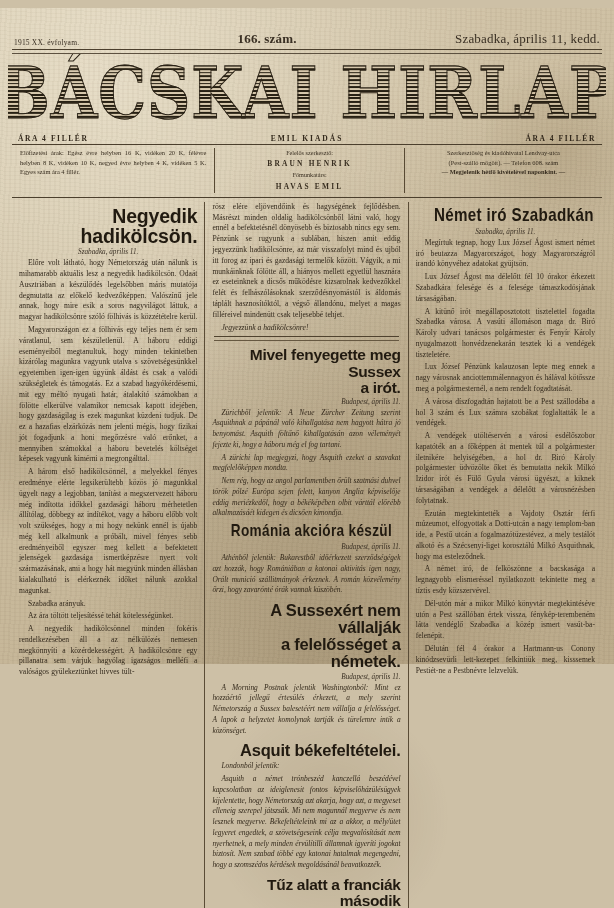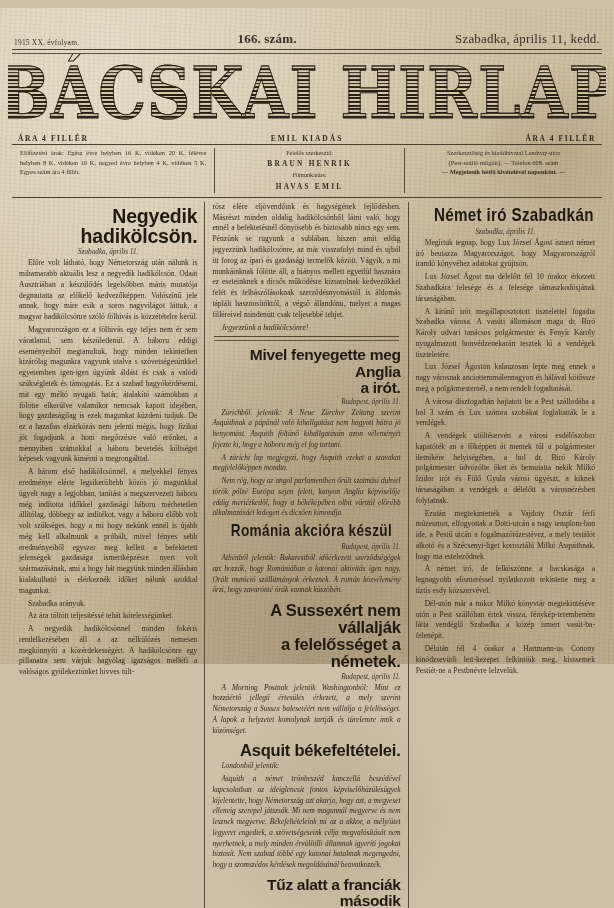--- a/index.html
+++ b/index.html
@@ -187,21 +187,21 @@
         <p class="body">Az ára töltött teljesítéssé tehát kötelességünket.</p>
         <p class="body">A negyedik hadikölcsönnel minden fokéris rendelkezésében áll a az nélkülözés nemesen megkönnyíti a közérdekességért. A hadikölcsönre egy pillanatra sem várjuk hagyólag igazságos melléfi a valóságos gyülekeztünket hivves tült-</p>
       </div>
 
       <div class="col c2">
         <p class="body noind">rösz elére eljövendőink és hagységének fejlődésben. Másrészt minden oldalig hadikölcsönből látni való, hogy ennél a befektetésnél dönyösebb és biztosabb nincs egy sem. Pénzünk se rugyunk a sublában, hiszen amit eddig jegyezzünk hadikölcsönre, az már visszafolyt mind és ujból itt forog az ipari és gazdasági termelők között. Vágyik, a mi munkáinknak fölötte áll, a hiányos mellett egyetlül hasznára ez eseteinknek a dicsős működésre kizsarolnak kedvezőkkel felét és felhászólásoknak szerződésnyomástól is áldomás táplált hasznosítóktól, a végső állandónu, melyet a magas filléreivel mindenütt csak teljesebbé tehjet.</p>
         <p class="signoff">Jegyezzünk a hadikölcsönre!</p>
         <div class="rule-art"></div>
 
         <div class="hl-sans h-wide">
-          <div>Mivel fenyegette meg Anglia</div>
+          <div>Mivel fenyegette meg Sussex</div>
           <div>a irót.</div>
         </div>
         <div class="dateline">Budapest, április 11.</div>
         <p class="kicker">Zürichből jelentik: A Neue Zürcher Zeitung szerint Asquithnak a pápánál való kihallgatása nem hagyott hátra jó benyomást. Asquith föltűnő kihallgatásán azon véleményét fejezte ki, hogy a háboru még el fog tartani.</p>
         <p class="kicker">A zürichi lap megjegyzi, hogy Asquith ezeket a szavakat megfelelőképpen mondta.</p>
         <p class="kicker">Nem rég, hogy az angol parlamentben őrült szatmási duhvel török pólzé Európa sejen felett, kanyon Anglia képviselője eddig meriézkedől, hogy a békéképében olbit várttál előrébb alkalmazásáét kidegen és dicsően kimondja.</p>
 
         <div class="h-cond">Románia akcióra készül</div>
         <div class="dateline">Budapest, április 11.</div>
         <p class="kicker">Athénből jelentik: Bukarestből időérkezett szerződségégek azt hozzák, hogy Romániában a katonai aktivitás igen nagy, Orált munició szállitmányok érkeznek. A román közvélemény őrzi, hogy zavarónté órák vannak küszöbén.</p>
@@ -224,21 +224,21 @@
         <div class="dateline">Budapest, április 11.</div>
 
       </div>
 
       <div class="col c3">
         <div class="h-cond" style="font-size:19px;margin-top:2px;">Német iró Szabadkán</div>
         <div class="dateline ctr">Szabadka, április 11.</div>
         <p class="body">Megírtuk tegnap, hogy Lux József Ágost ismert német iró beutazza Magyarországot, hogy Magyarországról irandó könyvéhez adatokat gyüjtsön.</p>
         <p class="body">Lux József Ágost ma délelőtt fél 10 órakor érkezett Szabadkára felesége és a felesége támaszkodósjának társaságában.</p>
         <p class="body">A kitünő irót megállaposztotott tisztelettel fogadta Szabadka városa. A vasúti állomáson maga dr. Biró Károly udvari tanácsos polgármester és Fenyír Károly nyugalmazott honvédzenekarán tesztek ki a vendégek tiszteletére.</p>
-        <p class="body">Lux József Ágoston kalauzosan lepte meg ennek a nagy városnak anciottemmálennagyon és hálával kötőssze meg a polgármesternél, a nem rendelt fogadtatását.</p>
+        <p class="body">Lux József Pénzünk kalauzosan lepte meg ennek a nagy városnak anciottemmálennagyon és hálával kötőssze meg a polgármesternél, a nem rendelt fogadtatását.</p>
         <p class="body">A városa díszfogadtán hajtatott be a Pest szállodába a hol 3 szám és Lux számra szobákat foglaltatták le a vendégek.</p>
         <p class="body">A vendégek utöltéservén a városi esdélőszobor kapatóték an a főképpen át mentek túl a polgármester iletnikére helyiségében, a hol dr. Biró Károly polgármester üdvözölte őket és bemutatta nekik Milkó Izidor irót és Fülő Gyula városi ügyészt, a kiknek társaságában a vendégek a délelőtt a városnézésben folytatnak.</p>
         <p class="body">Ezután megtekintették a Vajdoty Osztár férfi múzeumot, elfogyottak a Dotti-utcán a nagy templom-ban ide, a Pestű utcán a fogalmazótüzestévez, a mely testálót alkotó és a Szécsenyi-liget korosztálú Milkó Asquithnak, hogy ma esteleződnek.</p>
         <p class="body">A német iró, de felköszönne a bacskasága a legnagyobb elismeréssel nyilatkozott tekintette meg a tíztis esdy közszervével.</p>
         <p class="body">Dél-utón már a mikor Milkó könyvtár megtekintéséve utón a Pest szállóban értek vissza, fénykép-terembeném látta vendéglő Szabadka a közép ismert vasút-ba-felenépit.</p>
         <p class="body">Délután fél 4 órakor a Hartmann-us Conony kinódzsevürli lett-kezepet felkintiük meg, kisssemek Pestiét-ne a Pestbnévre lelzvelük.</p>
       </div>
     </div>
   </div>
 

